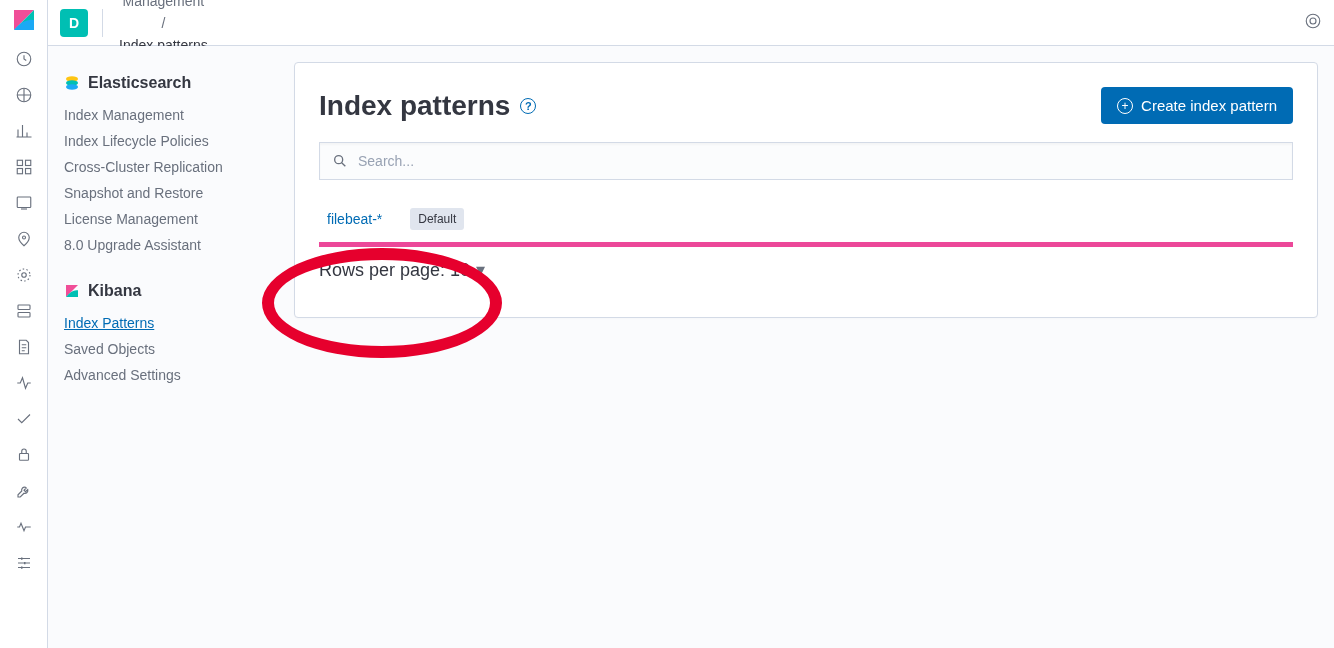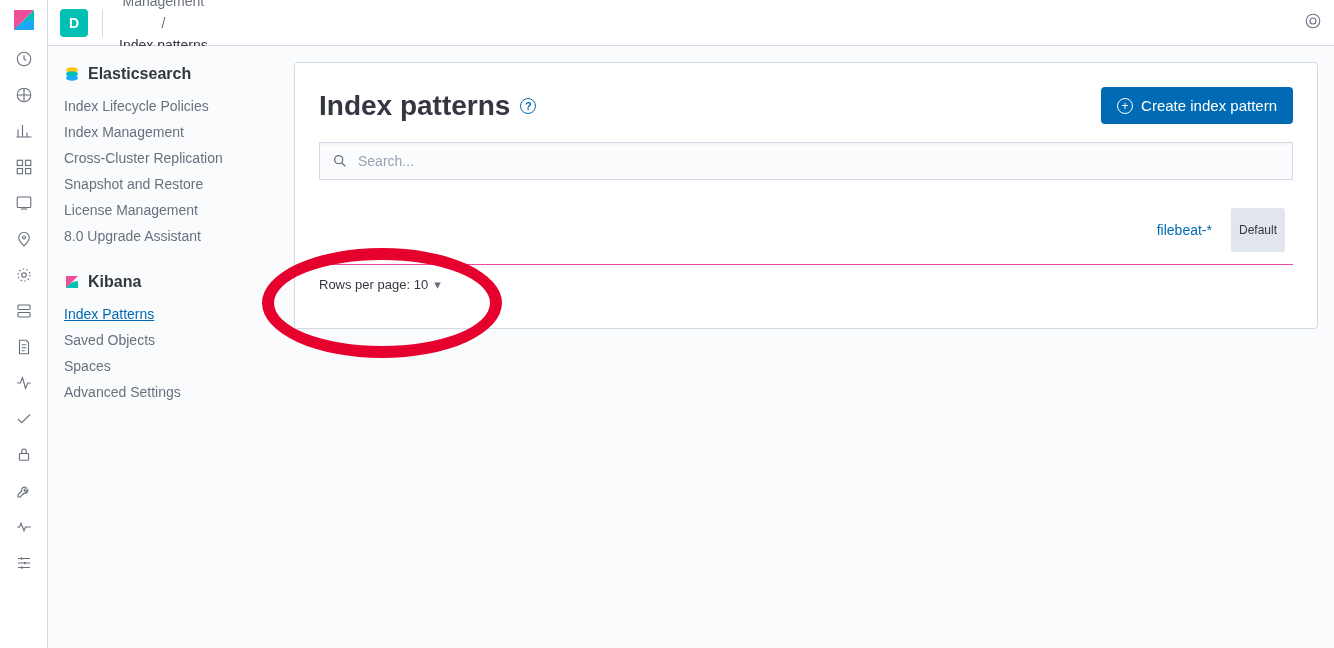--- a/index.html
+++ b/index.html
@@ -17,46 +17,46 @@
 .space-badge { width: 28px; height: 28px; border-radius: 4px; background: #00bfb3; color: #fff; display: flex; align-items: center; justify-content: center; font-weight: 700; font-size: 14px; margin-right: 12px; }
 .header-divider { width: 1px; height: 28px; background: #d3dae6; margin-right: 16px; margin-left: 2px; }
 .breadcrumb { font-size: 14px; color: #69707d; display: flex; align-items: center; gap: 6px; flex-direction: column; }
 .breadcrumb .current { color: #343741; }
 .header-right { margin-left: auto; color: #69707d; }
 .header-right svg{width:18px;height:18px;}
 
 
 .body { flex: 1; display: flex; background: #fafbfd; }
 .sidebar { width: 230px; padding: 16px 16px 16px 16px; background: #fafbfd; }
-.section-title { display: flex; align-items: center; gap: 8px; font-weight: 700; font-size: 16px; margin-bottom: 10px; margin-top: 3px; }
+.section-title { display: flex; align-items: center; gap: 8px; font-weight: 700; font-size: 16px; margin-bottom: 10px; margin-top: 12px; }
 .section-title.kibana { margin-top: 24px; }
 .es-logo { width: 16px; height: 16px; }
 .sidebar-item { display: block; font-size: 14px; color: #69707d; padding: 5px 0; cursor: pointer; text-decoration: none; }
 .sidebar-item.active { color: #006bb4; text-decoration: underline; font-weight: 500; }
 
 .content { flex: 1; padding: 16px; position: relative; }
 .panel { border: 1px solid #d3dae6; border-radius: 4px; background: #fff; padding: 24px; box-shadow: 0 1px 2px rgba(0,0,0,0.02); }
 .panel-header { display: flex; align-items: center; margin-bottom: 18px; }
 .page-title { font-size: 28px; font-weight: 700; display: flex; align-items: center; gap: 10px; }
 .help-icon { width: 16px; height: 16px; border: 1.5px solid #006bb4; border-radius: 50%; color: #006bb4; display: inline-flex; align-items: center; justify-content: center; font-size: 11px; font-weight: 700; }
 .primary-btn { margin-left: auto; background: #006bb4; color: #fff; border: none; border-radius: 4px; padding: 10px 16px; font-size: 15px; cursor: pointer; display: flex; align-items: center; gap: 8px; }
 .plus-icon { width: 16px; height: 16px; border: 1.5px solid #fff; border-radius: 50%; display: inline-flex; align-items: center; justify-content: center; font-size: 12px; line-height: 1; }
 
 .search-box { border: 1px solid #d3dae6; border-radius: 0; background: #fbfcfd; padding: 10px 12px; display: flex; align-items: center; gap: 10px; margin-bottom: 16px; box-shadow: inset 0 2px 2px rgba(0,0,0,0.03); }
 .search-box svg { width: 16px; height: 16px; color: #69707d; }
 .search-input { border: none; outline: none; flex: 1; font-size: 14px; background: transparent; color: #343741; }
 .search-input::placeholder { color: #98a2b3; }
 
 .table-header { display: flex; align-items: center; padding: 10px 8px; border-bottom: 1px solid #d3dae6; font-size: 13px; font-weight: 600; color: #1a1c21; gap: 6px; }
 .sort-arrow { color: #1a1c21; font-size: 14px; }
-.table-row { display: flex; align-items: center; padding: 12px 8px; border-bottom: 1px solid #ec4899; cursor: pointer; justify-content: flex-end; }
+.table-row { display: flex; align-items: center; padding: 12px 8px; border-bottom: 5px solid #ec4899; cursor: pointer; }
 .row-link { color: #006bb4; font-size: 14px; }
-.badge { background: #e0e5ee; border-radius: 3px; padding: 15px 8px; font-size: 12px; color: #343741; margin-left: 19px; }
-
-.pager { display: flex; align-items: center; padding: 12px 0; font-size: 13px; color: #343741; gap: 6px; }
+.badge { background: #e0e5ee; border-radius: 3px; padding: 4px 8px; font-size: 12px; color: #343741; margin-left: 28px; }
+
+.pager { display: flex; align-items: center; padding: 12px 0; font-size: 18px; color: #343741; gap: 6px; }
 .chev { color: #69707d; }
 
 
 .annot { position: absolute; left: -16px; top: 202px; width: 240px; height: 110px; border: 12px solid #e6002d; border-radius: 50%; pointer-events: none; }
 </style>
 </head>
 <body>
 
 <div class="app">
 
@@ -180,39 +180,38 @@
         <div class="section-title">
           <span class="es-logo">
             <svg viewBox="0 0 24 24">
                 <ellipse cx="12" cy="6" rx="9" ry="4" fill="#fec514"></ellipse>
                 <ellipse cx="12" cy="12" rx="9" ry="4" fill="#00bfb3"></ellipse>
                 <ellipse cx="12" cy="18" rx="9" ry="4" fill="#1ba9f5"></ellipse>
               </svg>
           </span>
           <span>Elasticsearch</span>
         </div>
+        <a class="sidebar-item">Index Management</a>
         <a class="sidebar-item">Index Lifecycle Policies</a>
-        <a class="sidebar-item">Index Management</a>
         <a class="sidebar-item">Cross-Cluster Replication</a>
         <a class="sidebar-item">Snapshot and Restore</a>
         <a class="sidebar-item">License Management</a>
         <a class="sidebar-item">8.0 Upgrade Assistant</a>
 
         <div class="section-title kibana">
           <span class="es-logo">
             <svg viewBox="0 0 24 24">
                 <polygon points="3,3 21,3 3,21" fill="#f04e98"></polygon>
                 <path d="M3,21 Q12,9 21,11 L21,21 Z" fill="#00bfb3"></path>
               </svg>
           </span>
           <span>Kibana</span>
         </div>
         <a class="sidebar-item active">Index Patterns</a>
         <a class="sidebar-item">Saved Objects</a>
-        <a class="sidebar-item">Spaces</a>
         <a class="sidebar-item">Advanced Settings</a>
       </aside>
 
       <div class="content">
         <div class="panel">
           <div class="panel-header">
             <h1 class="page-title">
               <span>Index patterns</span>
               <span class="help-icon">?</span>
             </h1>

